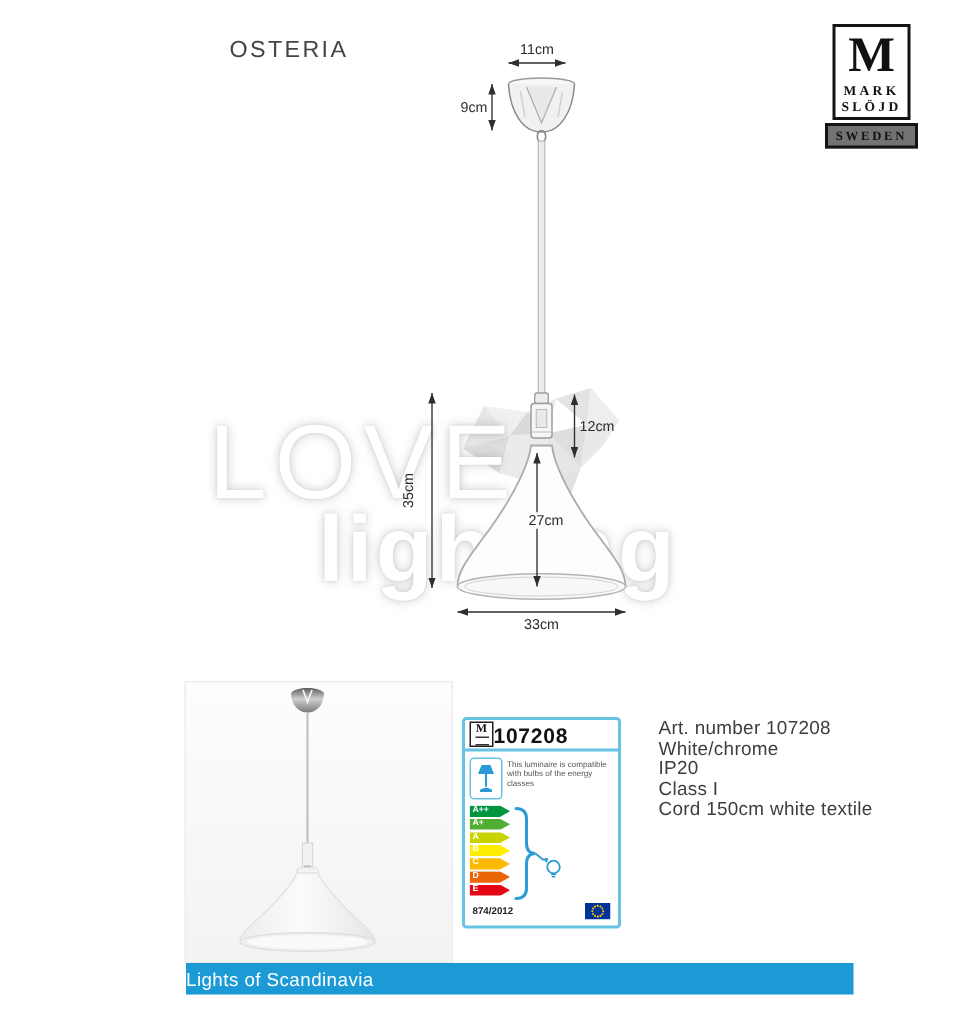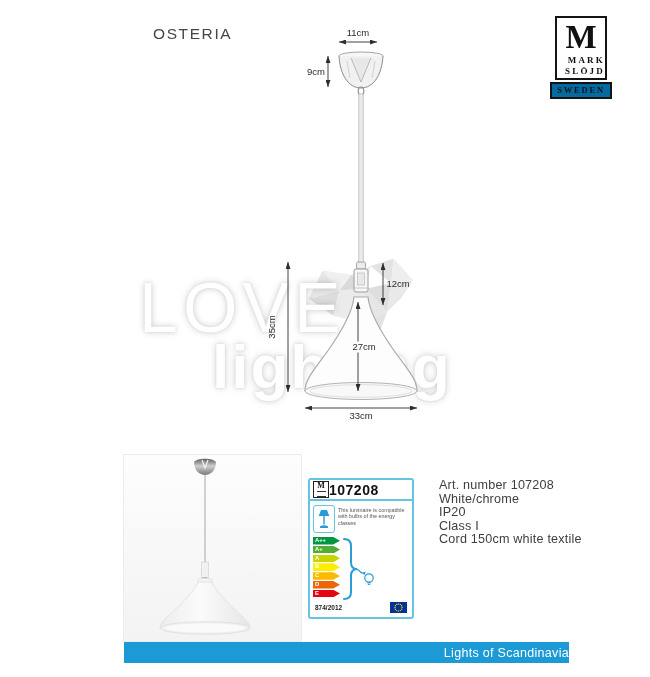--- a/index.html
+++ b/index.html
@@ -9,24 +9,24 @@
   
   .title{position:absolute;left:117px;top:25px;font-size:15.5px;letter-spacing:1.6px;
          color:#454545;font-weight:500;}
 
   
   .brand{position:absolute;left:514px;top:16px;width:62px;}
   .b1{box-sizing:border-box;width:52px;margin:0 auto;border:2px solid #141414;
       text-align:center;padding:1px 0 2px;background:#fff;}
   .bm{font-family:"Liberation Serif",serif;font-weight:bold;font-size:33px;line-height:36px;color:#111;}
   .bw{font-family:"Liberation Serif",serif;font-weight:bold;font-size:9px;letter-spacing:2.2px;
-      line-height:10.5px;color:#111;text-align:right;}
+      line-height:10.5px;color:#111;}
   .b2{box-sizing:border-box;width:62px;border:2px solid #141414;text-align:center;
       font-family:"Liberation Serif",serif;font-weight:bold;font-size:8.5px;
-      letter-spacing:1.8px;line-height:13px;margin-top:2px;color:#111;background:#0369a1;}
+      letter-spacing:1.8px;line-height:13px;margin-top:2px;color:#111;background:#737373;}
 
   
   .watermark{position:absolute;left:0;top:0;z-index:1;}
   .wm-heart{position:absolute;left:262px;top:253px;transform:rotate(-8deg);}
   .wm1{position:absolute;left:103px;top:273px;font-size:70px;font-weight:normal;letter-spacing:5px;
        color:#fff;line-height:1;text-shadow:0 0 7px rgba(130,130,130,.40),0 0 2px rgba(150,150,150,.25);}
   .wm2{position:absolute;left:176px;top:336px;font-size:62px;font-weight:bold;letter-spacing:2px;
        color:#fff;line-height:1;text-shadow:0 0 7px rgba(130,130,130,.40),0 0 2px rgba(150,150,150,.25);}
 
   
@@ -58,21 +58,21 @@
   .el-bottom{position:absolute;left:5px;right:5px;bottom:4px;display:flex;
              justify-content:space-between;align-items:center;}
   .el-reg{font-size:6.5px;font-weight:bold;color:#222;}
 
   
   .specs{position:absolute;left:403px;top:479px;width:215px;z-index:2;}
   .spec-line{font-size:12.6px;line-height:13.5px;color:#3e3e3e;letter-spacing:.2px;}
 
   
   .footer{position:absolute;left:88px;top:642px;width:445px;height:21px;z-index:2;
-          display:flex;align-items:center;justify-content:flex-end;
+          display:flex;align-items:center;justify-content:flex-start;
           box-sizing:border-box;}
   .footer span{color:#fff;font-size:12.5px;letter-spacing:.3px;}
 </style>
 </head>
 <body>
 
 <div class="canvas">
 
   <div class="title">OSTERIA</div>
 

